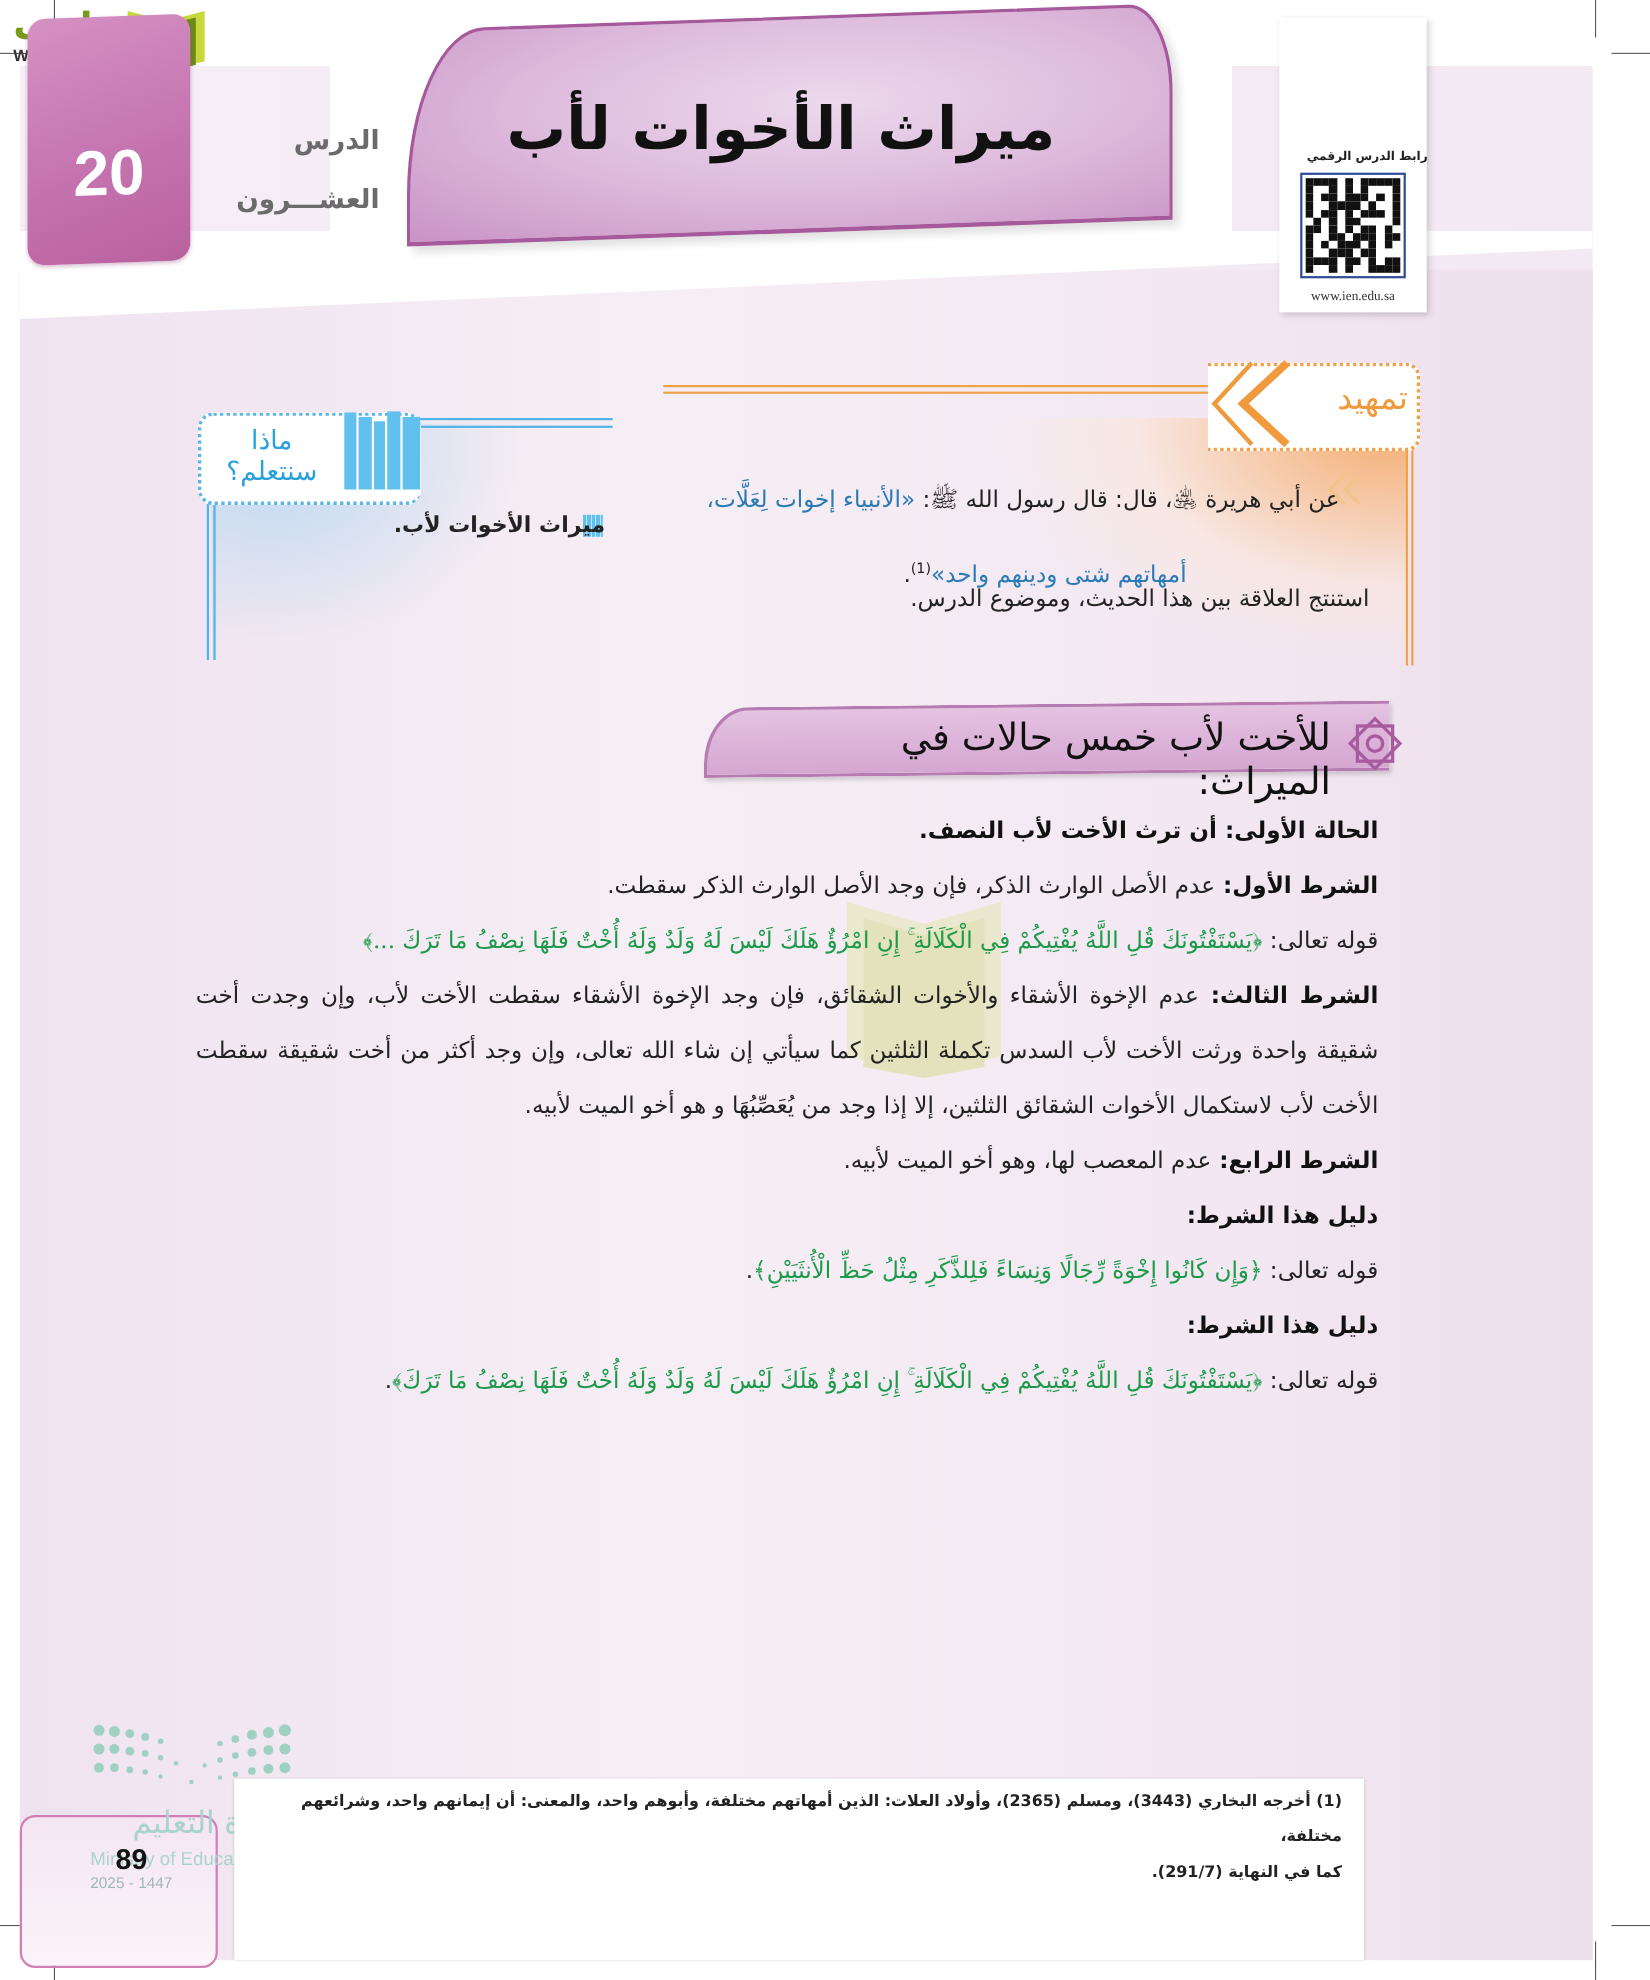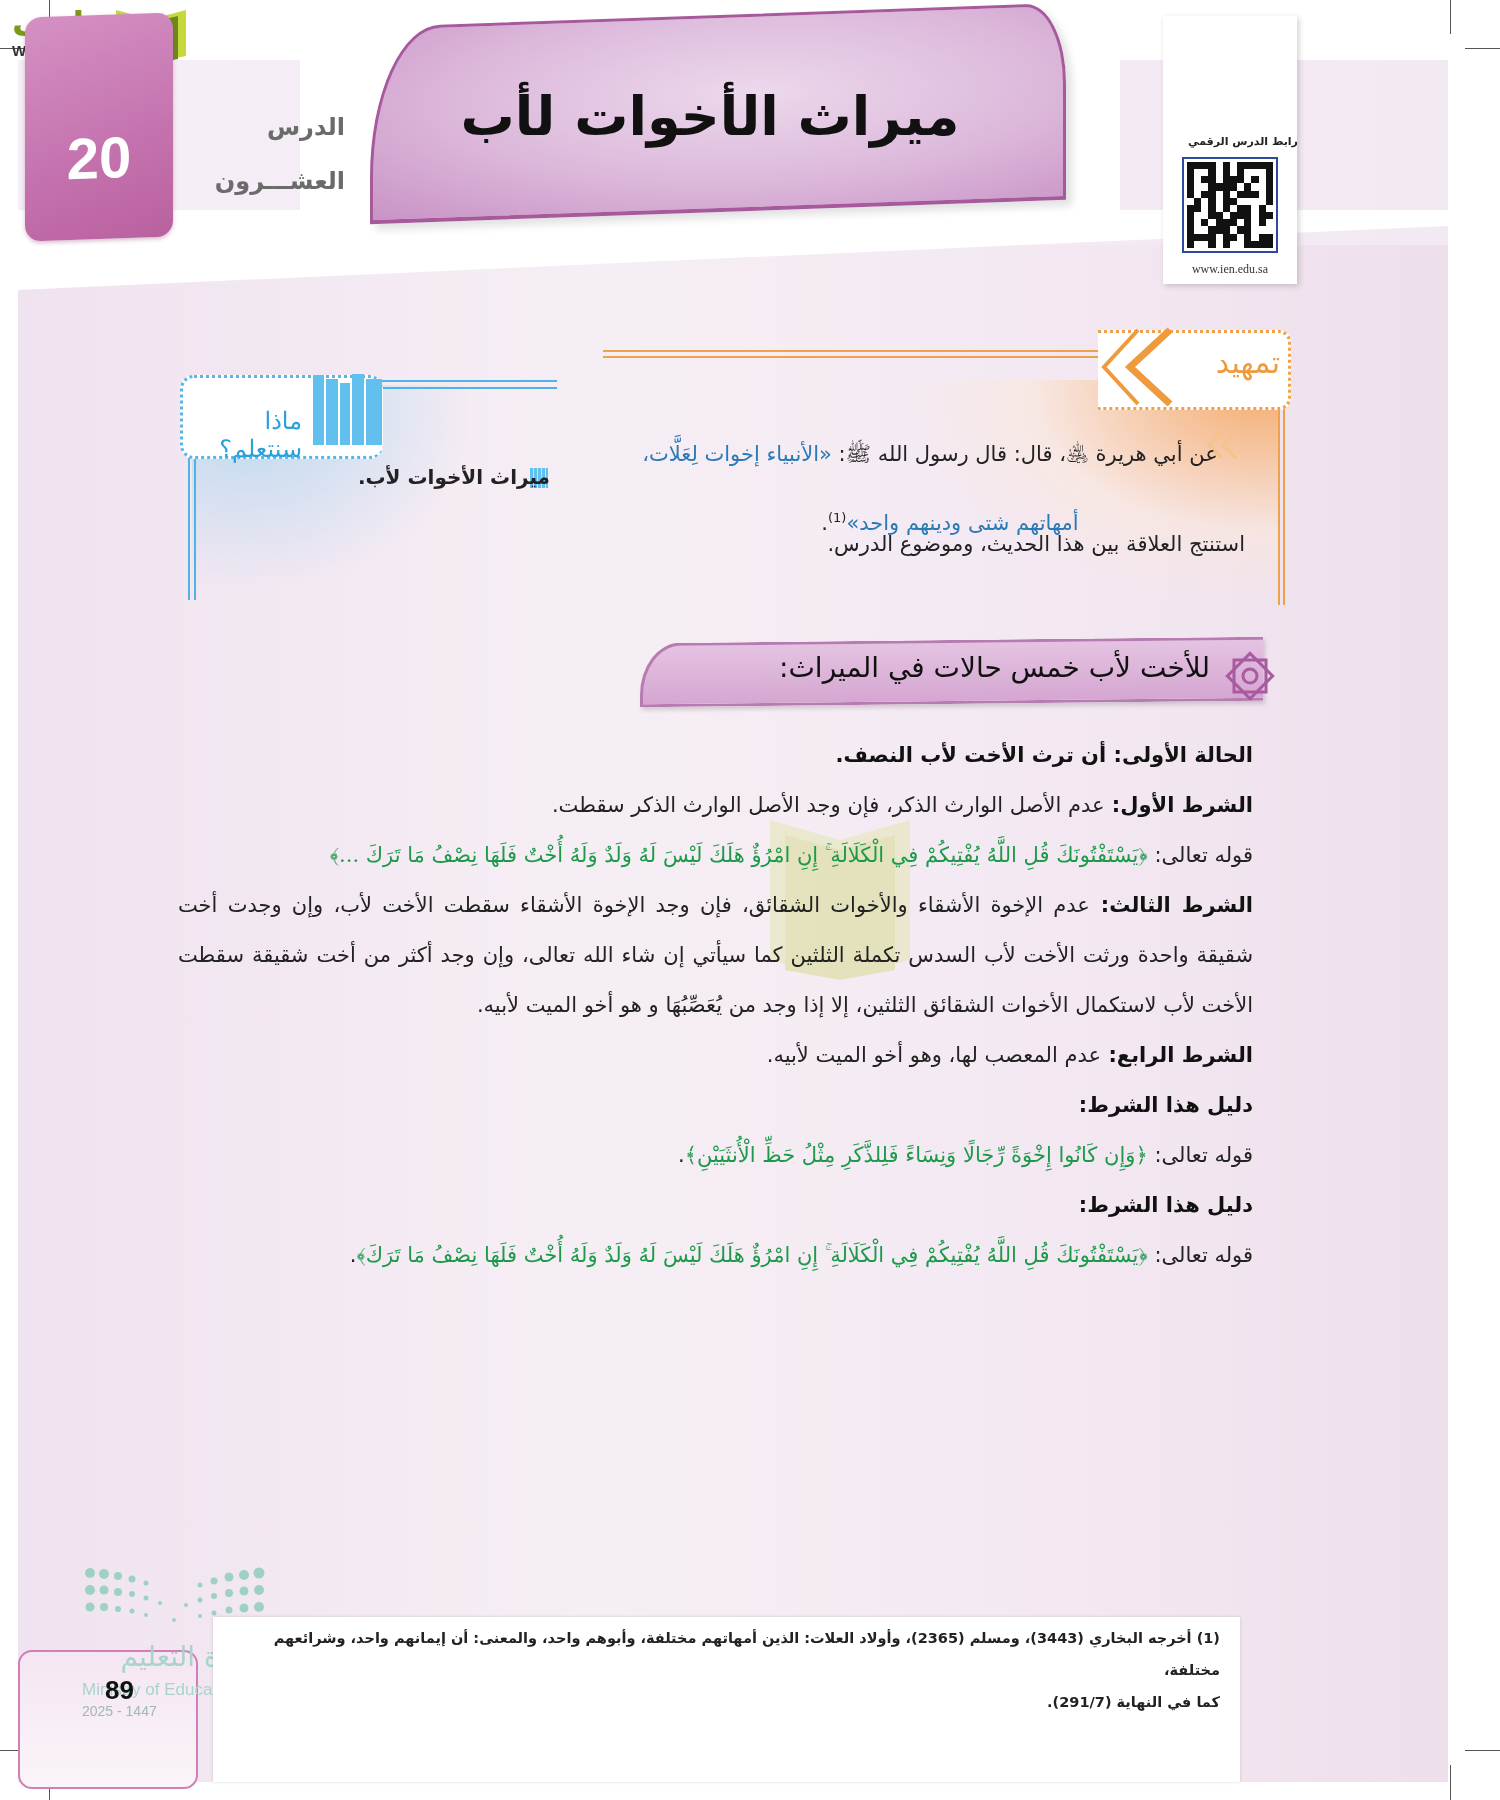--- a/index.html
+++ b/index.html
@@ -20,42 +20,42 @@
   #title-banner{left:370px;top:15px;width:690px;height:190px;background:radial-gradient(ellipse at 55% 40%,#ecd9ec 0%,#dcb8db 55%,#c993c5 100%);border-top:3px solid #a65a9c;border-bottom:4px solid #a65a9c;border-left:3px solid #a65a9c;border-right:3px solid #a65a9c;border-top-left-radius:70px 150px;border-top-right-radius:40px 80px;transform:skewY(-2deg);box-shadow:6px 6px 8px rgba(0,0,0,.12);}
   #title-text{left:420px;top:85px;width:580px;text-align:center;font-family:"DejaVu Sans",sans-serif;font-weight:bold;font-size:54px;color:#111;direction:rtl;letter-spacing:-1px;}
   
   #qr-card{left:1163px;top:16px;width:134px;height:268px;background:#fff;box-shadow:2px 2px 6px rgba(0,0,0,.18);}
   #qr-label{left:1163px;top:135px;width:160px;text-align:center;font-size:11px;font-weight:bold;color:#222;direction:rtl;}
   #qr-code{left:1182px;top:157px;width:96px;height:96px;border:2px solid #2e4a9a;background:#fff;display:grid;grid-template-columns:repeat(12,1fr);grid-template-rows:repeat(12,1fr);padding:3px;box-sizing:border-box;}
   #qr-code i{display:block;}
   #qr-url{left:1163px;top:262px;width:134px;text-align:center;font-family:"Liberation Serif",serif;font-size:12px;color:#333;}
   
   #learn-box{left:180px;top:375px;width:200px;height:78px;background:#fff;border-radius:14px;border:3px dotted #5ab6e6;border-right:none;}
-  #learn-title{left:192px;top:387px;width:110px;text-align:right;font-family:Liberation Sans, sans-serif;font-size:24px;line-height:28px;color:#2aa0dc;direction:rtl;margin-top:20px;}
+  #learn-title{left:192px;top:387px;width:110px;text-align:center;font-family:Liberation Sans, sans-serif;font-size:24px;line-height:28px;color:#2aa0dc;direction:rtl;}
   #books{left:313px;top:365px;width:70px;height:80px;}
   .book{position:absolute;bottom:0;background:#62c0ee;}
   #learn-hline{left:380px;top:380px;width:177px;height:5px;border-top:2px solid #4fb3e8;border-bottom:2px solid #4fb3e8;}
   #learn-vline{left:188px;top:450px;width:4px;height:150px;border-left:2px solid #4fb3e8;border-right:2px solid #4fb3e8;}
   #learn-glow{left:192px;top:385px;width:300px;height:220px;background:radial-gradient(ellipse at 20% 10%,rgba(120,200,240,.45),rgba(255,255,255,0) 65%);}
   #learn-item{left:300px;top:465px;width:250px;text-align:right;direction:rtl;font-size:20px;font-weight:bold;color:#222;}
   #learn-bullet{left:530px;top:468px;width:18px;height:20px;background:repeating-linear-gradient(90deg,#62c0ee 0 3px,#bfe6f8 3px 4px);}
   
   #tam-glow{left:900px;top:380px;width:380px;height:230px;background:radial-gradient(ellipse at 95% 5%,rgba(246,156,72,.75),rgba(255,230,205,.4) 45%,rgba(255,255,255,0) 70%);}
   #tam-hline{left:603px;top:350px;width:500px;height:4px;border-top:2px solid #f0a24a;border-bottom:2px solid #f0a24a;}
   #tam-vline{left:1278px;top:405px;width:3px;height:200px;border-left:2px solid #f0a24a;border-right:2px solid #f0a24a;}
   #tam-box{left:1098px;top:330px;width:190px;height:74px;background:#fff;border:3px dotted #f0a24a;border-left:none;border-radius:0 12px 12px 0;}
   #tam-title{left:1160px;top:345px;width:120px;text-align:right;font-size:30px;color:#ef9a3c;direction:rtl;}
   #tam-chev{left:1098px;top:326px;width:80px;height:82px;}
   #hadith{left:630px;top:422px;width:640px;direction:rtl;text-align:center;font-size:21px;line-height:64px;color:#222;}
   #hadith .q{color:#2a7ab6;}
   #hadith-chev{left:1206px;top:430px;width:34px;height:30px;}
   #tam-question{left:630px;top:532px;width:615px;direction:rtl;text-align:right;font-size:21px;color:#222;}
   
   #sec-head{left:640px;top:640px;width:620px;height:58px;background:linear-gradient(180deg,#e4c3e2,#d5a6d1);border-top:3px solid #b67bb0;border-bottom:3px solid #b67bb0;border-left:3px solid #b67bb0;border-top-left-radius:40px 52px;transform:skewY(-0.6deg);box-shadow:2px 3px 4px rgba(0,0,0,.15);}
-  #sec-title{left:700px;top:651px;width:510px;text-align:right;direction:rtl;font-size:28px;color:#111;}
+  #sec-title{left:700px;top:651px;width:510px;text-align:right;direction:rtl;font-size:34px;color:#111;}
   #rosette{left:1222px;top:648px;width:56px;height:56px;}
   
   #body{left:178px;top:730px;width:1075px;direction:rtl;text-align:justify;font-size:21px;line-height:50px;color:#222;}
   #body p{margin:0;}
   #body b{font-weight:bold;color:#111;}
   #body .ayah{color:#1c9a4a;font-family:"DejaVu Serif",serif;}
   
   #wm{left:690px;top:820px;width:300px;height:160px;opacity:.35;}
   
   #logo{left:8px;top:4px;width:180px;height:62px;}

